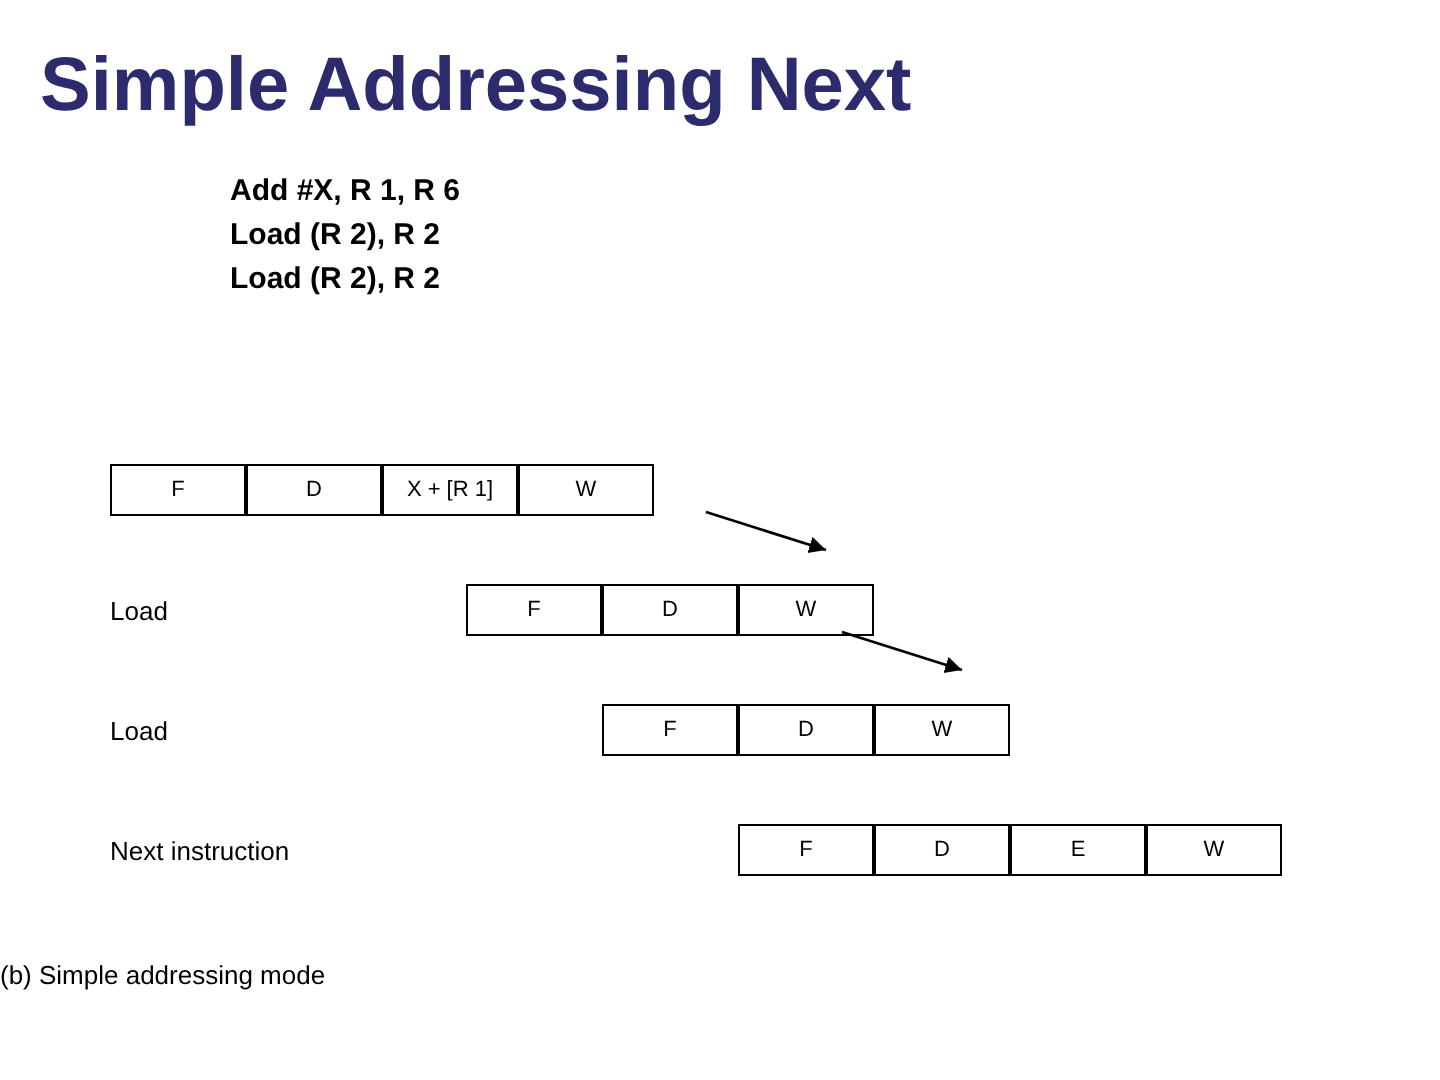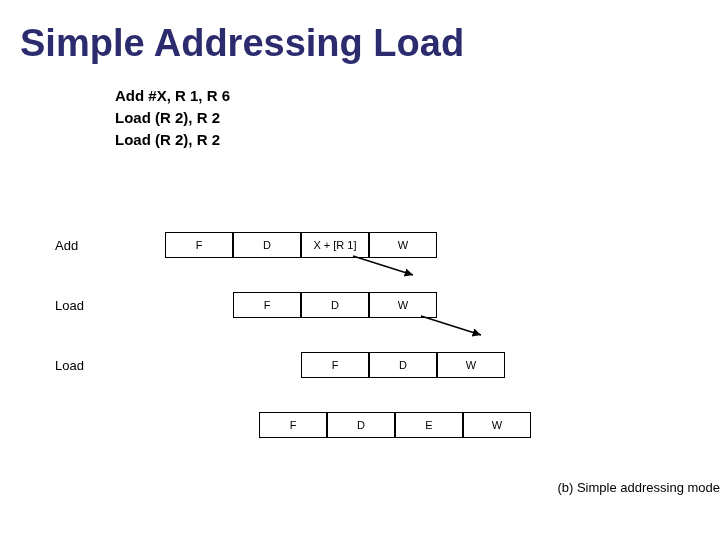--- a/index.html
+++ b/index.html
@@ -60,49 +60,48 @@
     text-align: center;
     line-height: 24px;
     white-space: nowrap;
     overflow: visible;
   }
   .caption {
     position: absolute;
     left: 0;
     width: 720px;
     top: 480px;
-    text-align: right;
+    text-align: left;
     font-size: 13px;
   }
   svg.arrows {
     position: absolute;
     left: 0;
     top: 0;
     width: 720px;
     height: 540px;
     pointer-events: none;
   }
 </style>
 </head>
 <body>
 
 <div class="slide">
 
-  <div class="title">Simple Addressing Load</div>
+  <div class="title">Simple Addressing Next</div>
 
   <div class="bullets">
     <div>Add  #X, R 1, R 6</div>
     <div>Load  (R 2), R 2</div>
     <div>Load  (R 2), R 2</div>
   </div>
 
   <div class="rows">
 
     <div class="row">
-      <div class="rowlabel">Add</div>
       <div class="cell">F</div>
       <div class="cell">D</div>
       <div class="cell">X + [R 1]</div>
       <div class="cell">W</div>
     </div>
 
     <div class="row">
       <div class="rowlabel">Load</div>
       <div class="spacer"></div>
       <div class="cell">F</div>
@@ -113,20 +112,21 @@
     <div class="row">
       <div class="rowlabel">Load</div>
       <div class="spacer"></div>
       <div class="spacer"></div>
       <div class="cell">F</div>
       <div class="cell">D</div>
       <div class="cell">W</div>
     </div>
 
     <div class="row">
+      <div class="rowlabel">Next instruction</div>
       <div class="spacer"></div>
       <div class="spacer"></div>
       <div class="spacer"></div>
       <div class="cell">F</div>
       <div class="cell">D</div>
       <div class="cell">E</div>
       <div class="cell">W</div>
     </div>
 
   </div>

